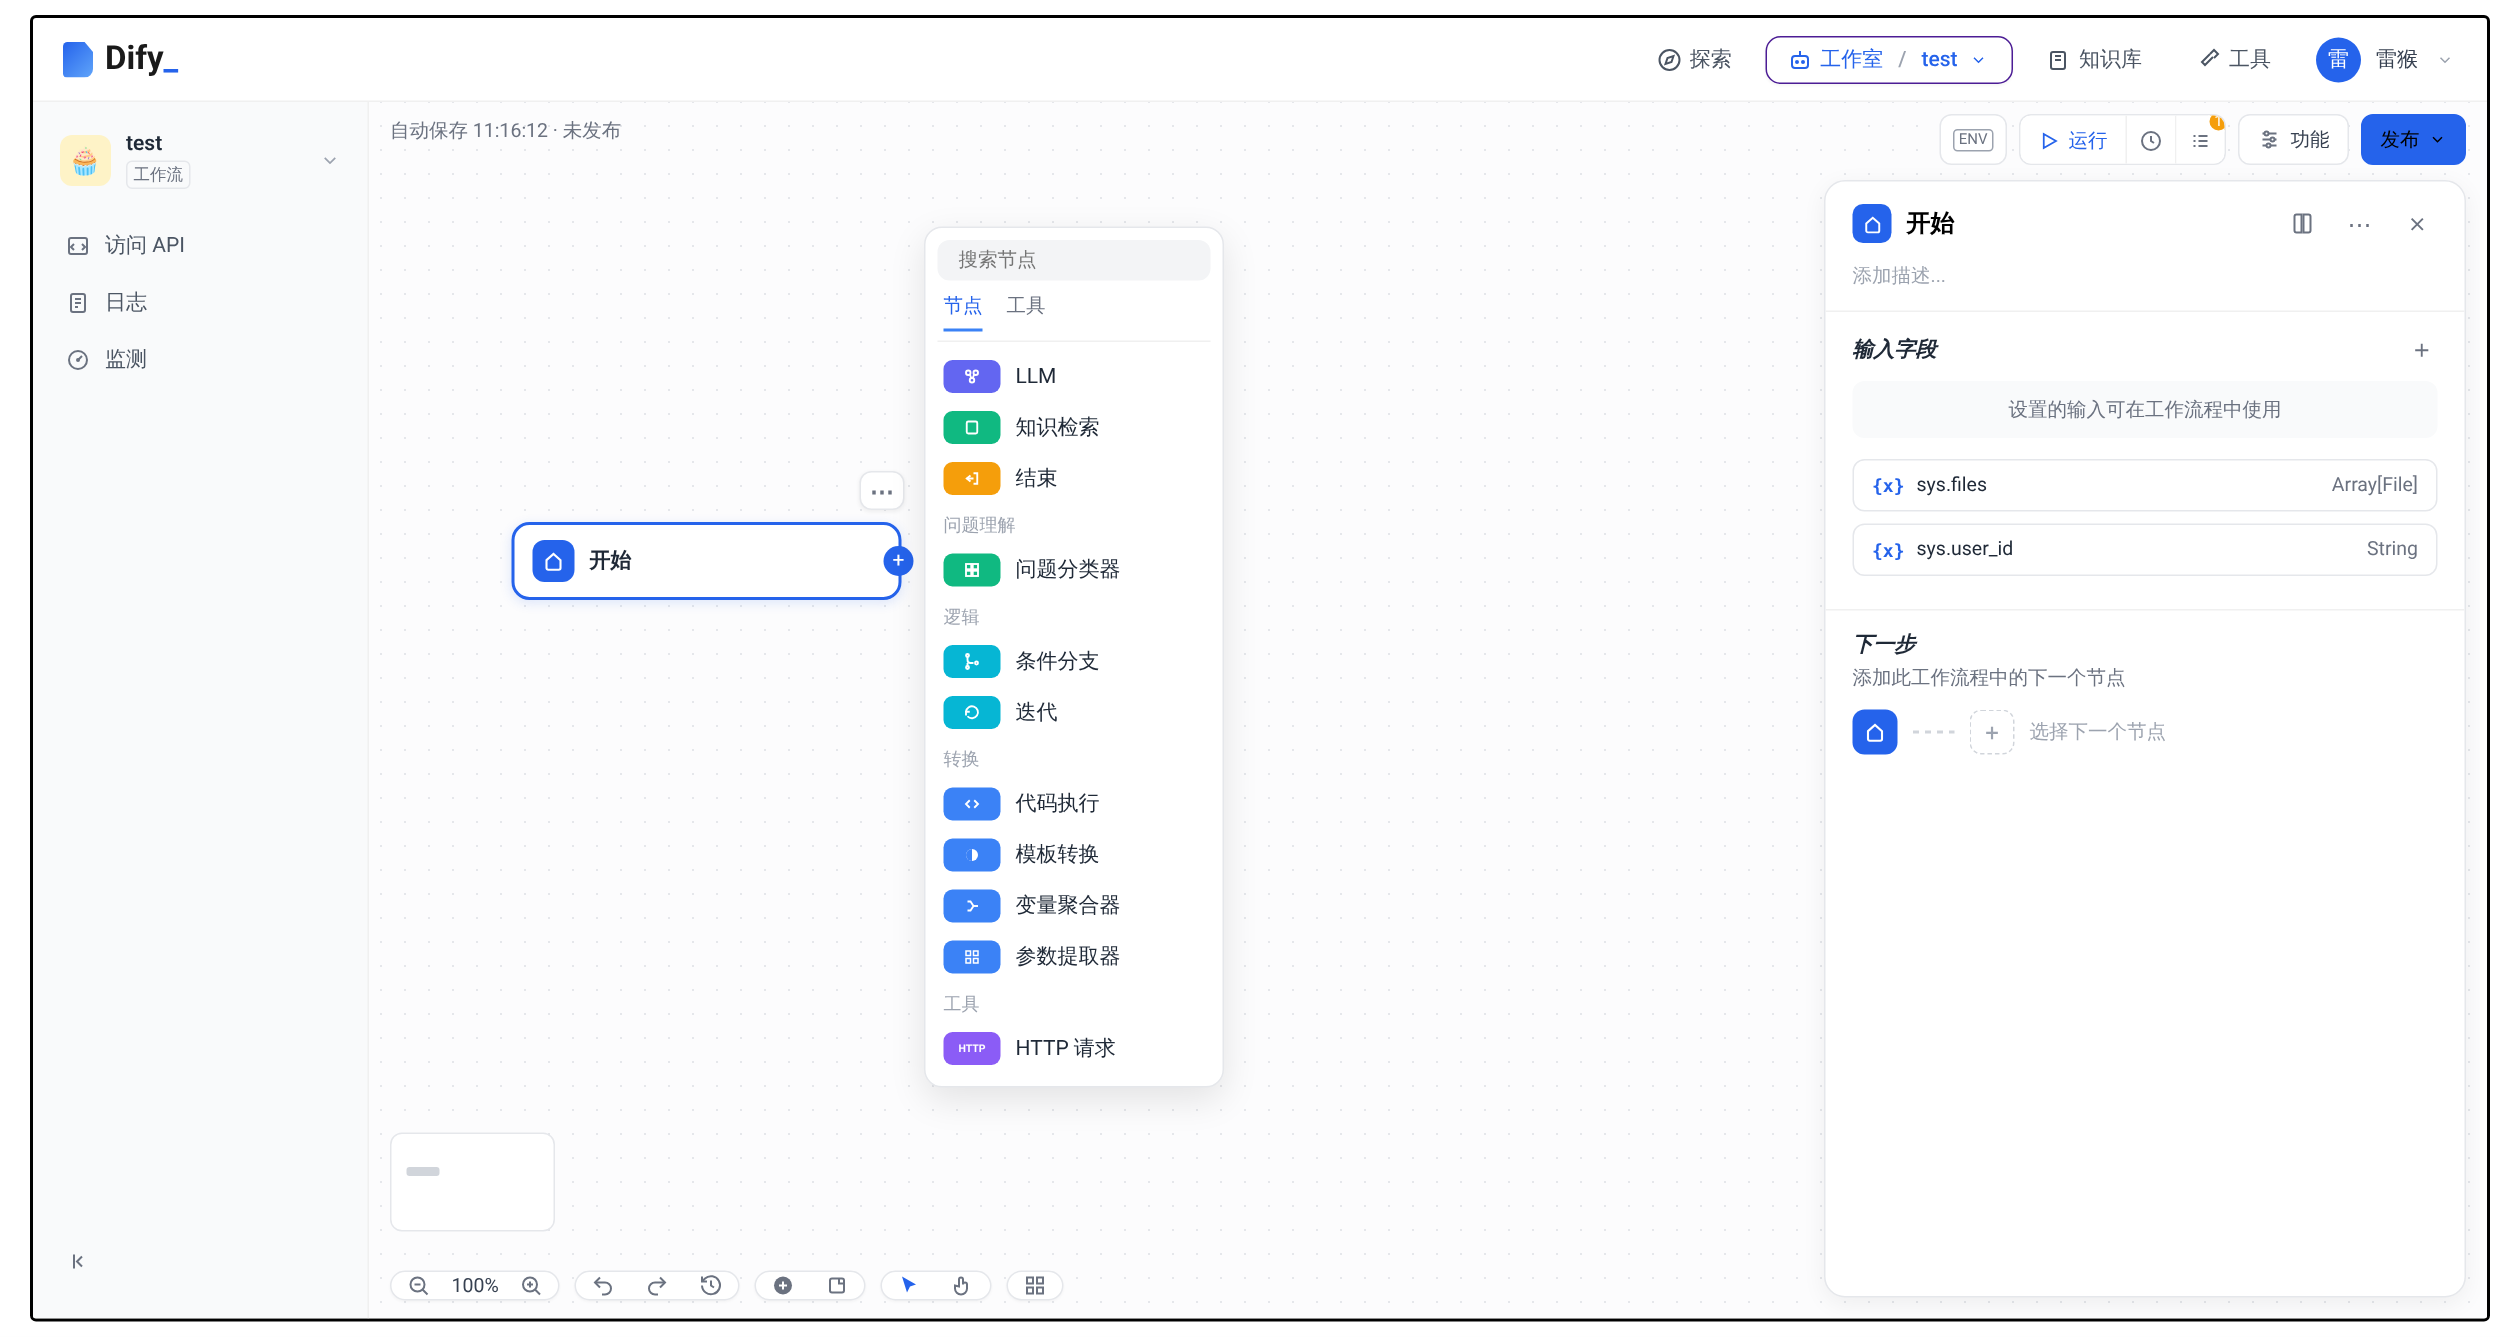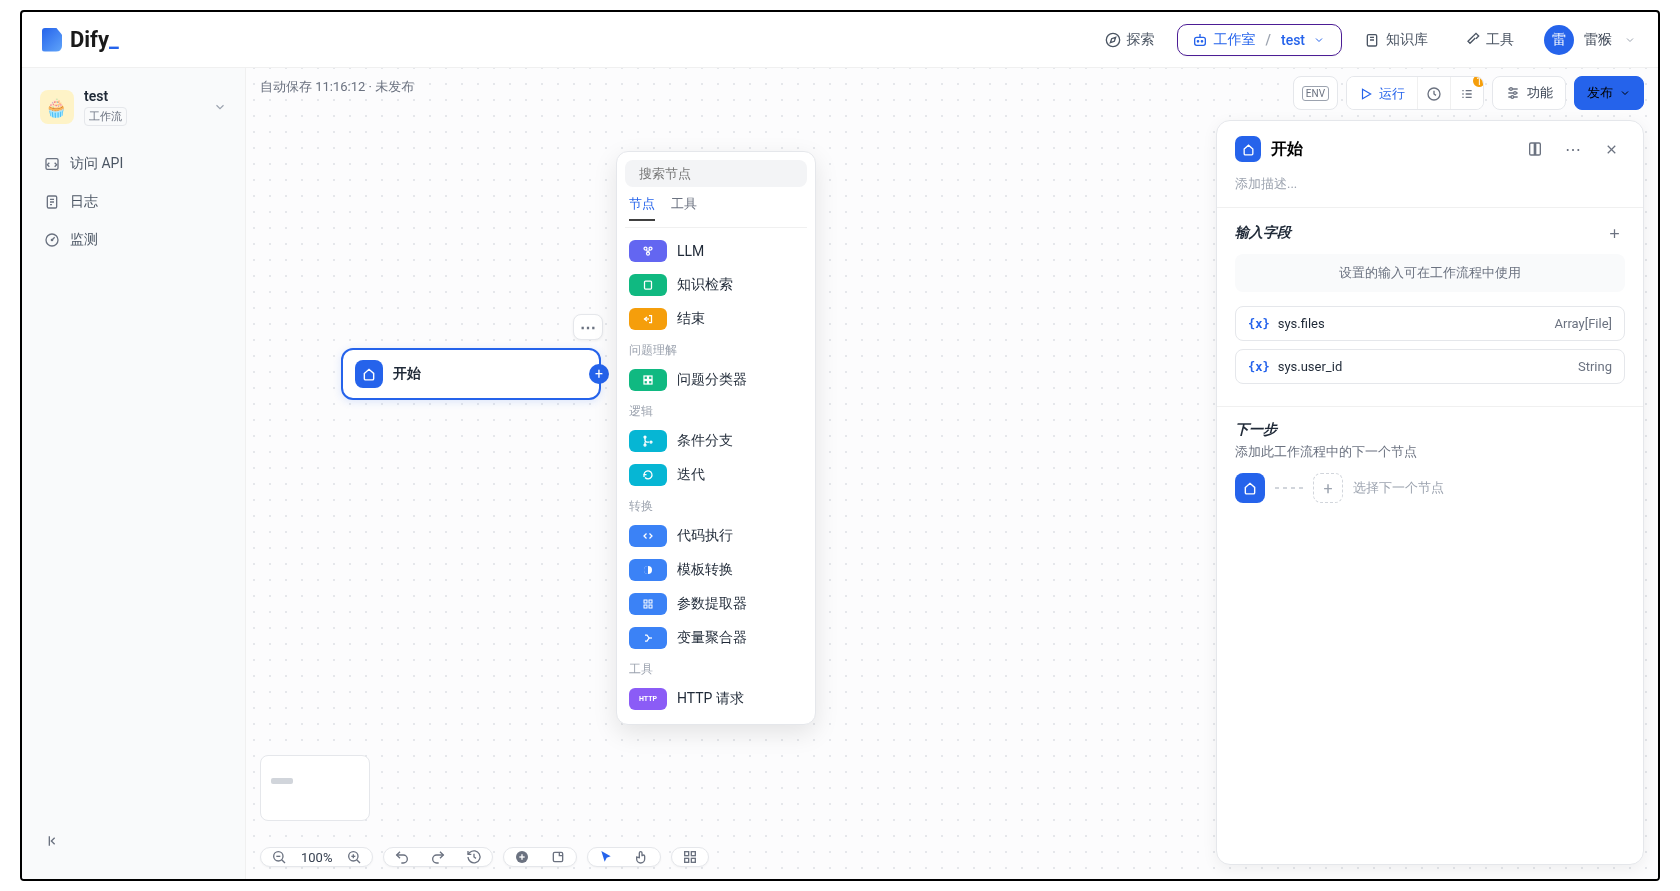--- a/index.html
+++ b/index.html
@@ -61,21 +61,21 @@
     .start-node-title { font-size: 14px; font-weight: 600; color: #1f2937; }
     .node-add { position: absolute; right: -10px; top: 50%; transform: translateY(-50%); width: 20px; height: 20px; border-radius: 50%; background: #2563eb; color: #fff; display: flex; align-items: center; justify-content: center; font-size: 14px; cursor: pointer; }
     .node-more { position: absolute; top: -36px; right: -4px; width: 30px; height: 26px; background: #fff; border: 1px solid #e5e7eb; border-radius: 8px; display: flex; align-items: center; justify-content: center; color: #6b7280; font-weight: 700; cursor: pointer; box-shadow: 0 1px 3px rgba(0,0,0,0.06); }
     
     
     .palette { position: absolute; left: 370px; top: 48px; width: 200px; background: #fff; border: 1px solid #e5e7eb; border-radius: 12px; box-shadow: 0 8px 24px rgba(0,0,0,0.10); padding: 8px; z-index: 5; margin-top: 35px; }
     .palette-search { display: flex; align-items: center; gap: 6px; padding: 6px 8px; background: #f3f4f6; border-radius: 8px; margin-bottom: 8px; }
     .palette-search input { border: none; background: transparent; outline: none; font-size: 13px; flex: 1; color: #6b7280; }
     .palette-tabs { display: flex; gap: 16px; padding: 0 4px 6px; border-bottom: 1px solid #f0f0f0; margin-bottom: 6px; font-size: 13px; }
     .palette-tab { padding-bottom: 6px; color: #6b7280; cursor: pointer; }
-    .palette-tab.active { color: #2563eb; border-bottom: 2px solid #404040; font-weight: 500; }
+    .palette-tab.active { color: #2563eb; border-bottom: 2px solid #3b82f6; font-weight: 500; }
     .palette-section-label { font-size: 12px; color: #9ca3af; padding: 6px 4px 4px; }
     .palette-item { display: flex; align-items: center; gap: 10px; padding: 6px 4px; border-radius: 6px; font-size: 14px; color: #1f2937; cursor: pointer; }
     .p-icon { width: 38px; height: 22px; border-radius: 6px; display: flex; align-items: center; justify-content: center; font-size: 11px; color: #fff; font-weight: 700; flex-shrink: 0; }
     
     
     .minimap { position: absolute; left: 14px; bottom: 58px; width: 110px; height: 66px; background: #fff; border: 1px solid #e5e7eb; border-radius: 8px; }
     .minimap-node { position: absolute; left: 10px; top: 22px; width: 22px; height: 6px; background: #d1d5db; border-radius: 2px; }
     .bottom-controls { position: absolute; left: 14px; bottom: 12px; display: flex; gap: 10px; }
     .bc-group { display: flex; align-items: center; background: #fff; border: 1px solid #e5e7eb; border-radius: 10px; height: 20px; box-shadow: 0 1px 2px rgba(0,0,0,0.04); }
     .bc-btn { width: 36px; height: 36px; display: flex; align-items: center; justify-content: center; color: #6b7280; cursor: pointer; }
@@ -387,37 +387,37 @@
             <div class="p-icon" style="background:#3b82f6;">
               <svg width="12" height="12" viewBox="0 0 24 24" fill="#fff">
                 <circle cx="12" cy="12" r="8"></circle>
                 <path d="M12 4a8 8 0 0 0 0 16z" fill="#3b82f6"></path>
               </svg>
             </div>
             <span>模板转换</span>
           </div>
         <div class="palette-item">
             <div class="p-icon" style="background:#3b82f6;">
+              <svg width="12" height="12" viewBox="0 0 24 24" fill="none" stroke="#fff" stroke-width="2.5">
+                <path d="M6 6h4l4 6-4 6H6"></path>
+                <line x1="14" y1="12" x2="20" y2="12"></line>
+              </svg>
+            </div>
+            <span>变量聚合器</span>
+          </div>
+        <div class="palette-item">
+            <div class="p-icon" style="background:#3b82f6;">
               <svg width="12" height="12" viewBox="0 0 24 24" fill="none" stroke="#fff" stroke-width="2">
                 <rect x="4" y="4" width="6" height="6"></rect>
                 <rect x="14" y="4" width="6" height="6"></rect>
                 <rect x="4" y="14" width="6" height="6"></rect>
                 <rect x="14" y="14" width="6" height="6"></rect>
               </svg>
             </div>
             <span>参数提取器</span>
-          </div>
-        <div class="palette-item">
-            <div class="p-icon" style="background:#3b82f6;">
-              <svg width="12" height="12" viewBox="0 0 24 24" fill="none" stroke="#fff" stroke-width="2.5">
-                <path d="M6 6h4l4 6-4 6H6"></path>
-                <line x1="14" y1="12" x2="20" y2="12"></line>
-              </svg>
-            </div>
-            <span>变量聚合器</span>
           </div>
         <div class="palette-section-label">工具</div>
         <div class="palette-item">
             <div class="p-icon" style="background:#8b5cf6;font-size:7px;">HTTP</div>
             <span>HTTP 请求</span>
           </div>
       </div>
 
       <div class="minimap">
           <div class="minimap-node"></div>

